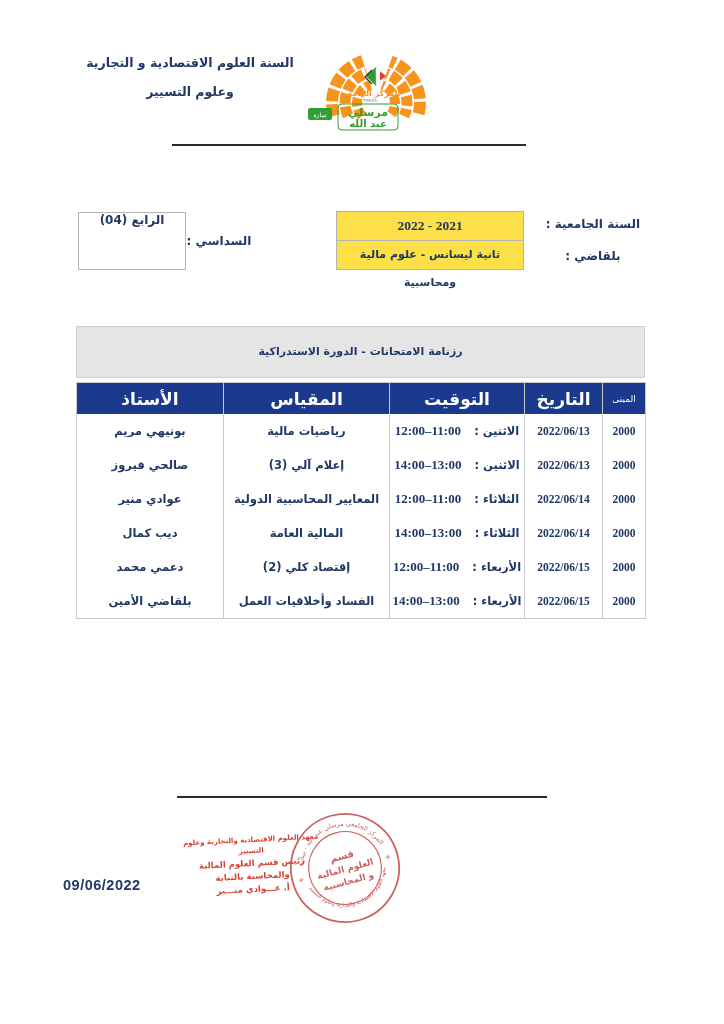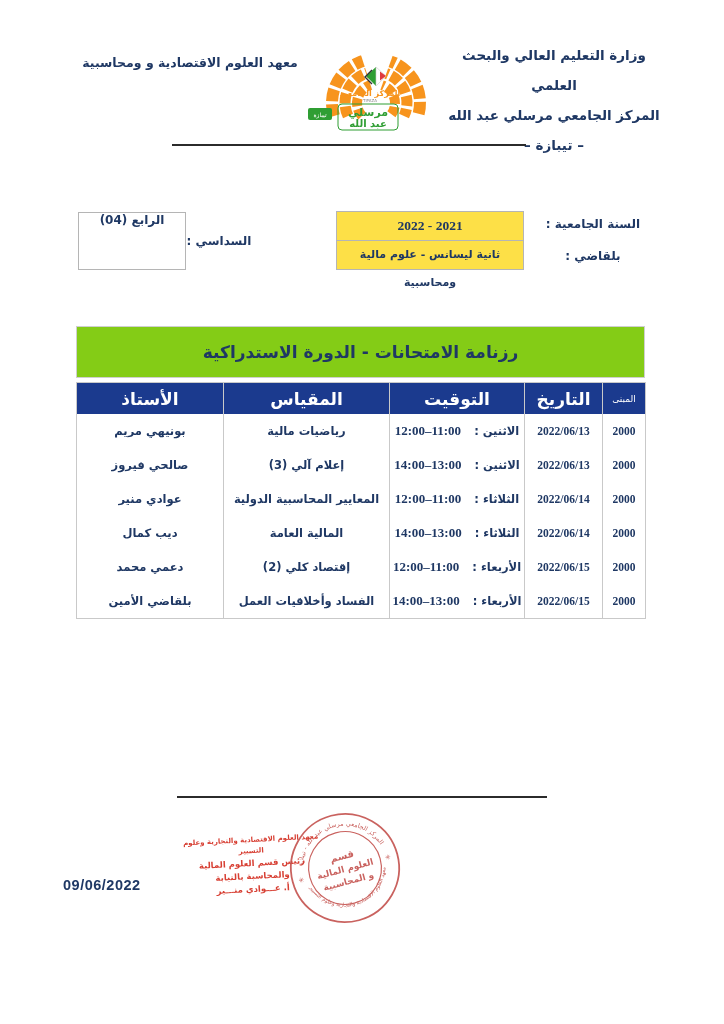--- a/index.html
+++ b/index.html
@@ -22,22 +22,22 @@
   .year-box{position:absolute;left:336px;top:211px;width:186px;border:1px solid #b5b5b5;background:#fde047;}
   .year-box .brow{height:28px;line-height:28px;text-align:center;color:#1f3864;font-weight:bold;}
   .brow-ay{font-family:"Liberation Serif",serif;font-size:13.5px;direction:rtl;}
   .brow-yr{border-top:1px solid #b5b5b5;direction:rtl;font-size:11px;}
   .sem-box{position:absolute;left:78px;top:212px;width:106px;height:56px;border:1px solid #b5b5b5;
            direction:rtl;display:flex;justify-content:center;
            color:#1f3864;font-weight:bold;font-size:12px;background:#fff;}
 
   
   .table-wrap{position:absolute;left:76px;top:326px;width:569px;}
-  .table-title{height:50px;line-height:50px;background:#84cc16;border:1px solid #cfcfcf;
-               text-align:center;font-weight:bold;font-size:17px;color:#1f3864;direction:rtl;}
+  .table-title{height:50px;line-height:50px;background:#e5e5e5;border:1px solid #cfcfcf;
+               text-align:center;font-weight:bold;font-size:11px;color:#1f3864;direction:rtl;}
   table.exam{margin-top:4px;border-collapse:collapse;width:569px;table-layout:fixed;
              border:1px solid #c9c9c9;}
   table.exam th{background:#1b3a8e;color:#ffffff;height:29px;font-size:17px;font-weight:bold;
                 border-left:1px solid #c9c9c9;border-right:1px solid #c9c9c9;}
   table.exam th.small{font-size:9px;font-weight:normal;}
   table.exam td{height:32px;text-align:center;vertical-align:middle;color:#1f3864;
                 font-weight:bold;font-size:11.5px;
                 border-left:1px solid #c9c9c9;border-right:1px solid #c9c9c9;background:#fff;margin-left:37px;}
   td.num{font-family:"Liberation Serif",serif;font-size:13px;}
   .time-val{font-family:"Liberation Serif",serif;font-size:13px;margin-right:9px;}
@@ -51,25 +51,20 @@
   .sig-l{font-size:8.5px;line-height:13px;}
   .stamp{position:absolute;left:283px;top:809px;width:124px;height:118px;opacity:.9;}
   .issue-date{position:absolute;left:63px;top:877px;font-weight:bold;color:#1f3864;
               font-size:14.5px;font-family:"Liberation Sans",sans-serif;letter-spacing:.5px;}
 </style>
 </head>
 <body>
 
 <div class="page">
 
-  <div class="hdr-block ministry">
-    <div>وزارة التعليم العالي والبحث العلمي</div>
-    <div>المركز الجامعي مرسلي عبد الله</div>
-    <div>– تيبازة –</div>
-  </div>
 
   <div class="logo">
     <svg width="134" height="92" viewBox="0 0 134 92">
 
       <path d="M 28 70 A 44 44 0 1 1 112 70" fill="none" stroke="#f7941d" stroke-width="12" stroke-dasharray="12 3"></path>
       <path d="M 42 70 A 31 31 0 1 1 98 70" fill="none" stroke="#f7941d" stroke-width="11" stroke-dasharray="10 3"></path>
       <path d="M 56 70 A 19 19 0 1 1 84 70" fill="none" stroke="#f7941d" stroke-width="10" stroke-dasharray="8 3"></path>
 
       <polygon points="70,56 54,6 88,6" fill="#ffffff"></polygon>
       <path d="M60 30 L70 21 L70 40 Z" fill="#2f9e33"></path>
@@ -81,21 +76,22 @@
       <text x="64" y="56" font-size="4" fill="#888888" text-anchor="middle">TIPAZA</text>
       <rect x="32" y="58" width="60" height="26" rx="4" fill="none" stroke="#2f9e33" stroke-width="1"></rect>
       <text x="62" y="70" font-size="11" font-weight="bold" fill="#2f9e33" text-anchor="middle">مرسلي</text>
       <text x="62" y="81" font-size="10" font-weight="bold" fill="#2f9e33" text-anchor="middle">عبد الله</text>
       <rect x="2" y="62" width="24" height="12" rx="2" fill="#2f9e33"></rect>
       <text x="14" y="70.5" font-size="6" fill="#ffffff" text-anchor="middle">تيبازة</text>
     </svg>
   </div>
 
   <div class="hdr-block institute">
-    <div>معهد العلوم الاقتصادية و ومحاسبية</div>
+    <div>السنة العلوم الاقتصادية و التجارية</div>
+    <div>وعلوم التسيير</div>
   </div>
 
   <div class="hdr-rule"></div>
 
   <div class="info-label ay-label">السنة الجامعية :</div>
   <div class="info-label y-label">بلقاضي :</div>
   <div class="year-box">
     <div class="brow brow-ay">2021 - 2022</div>
     <div class="brow brow-yr">ثانية ليسانس - علوم مالية ومحاسبية</div>
   </div>

